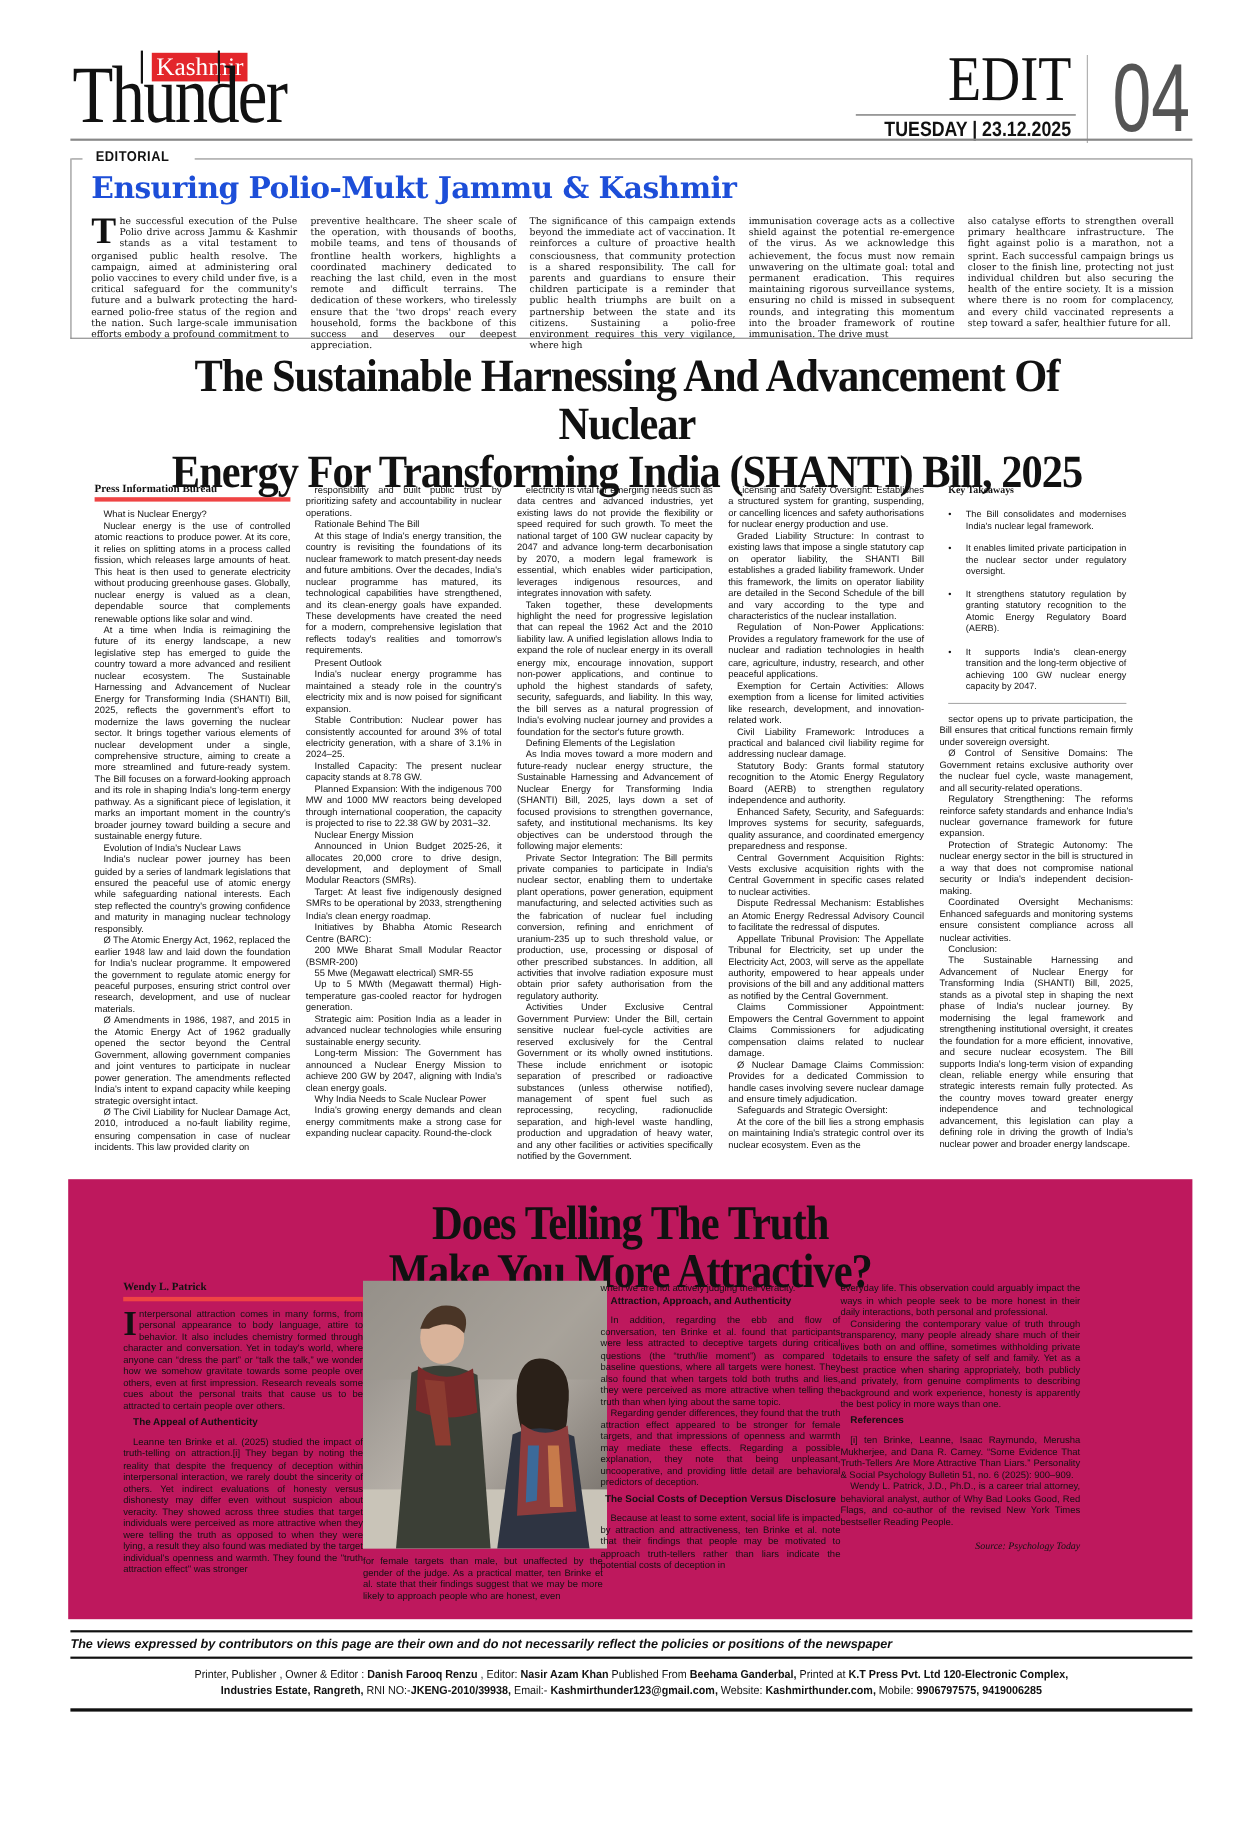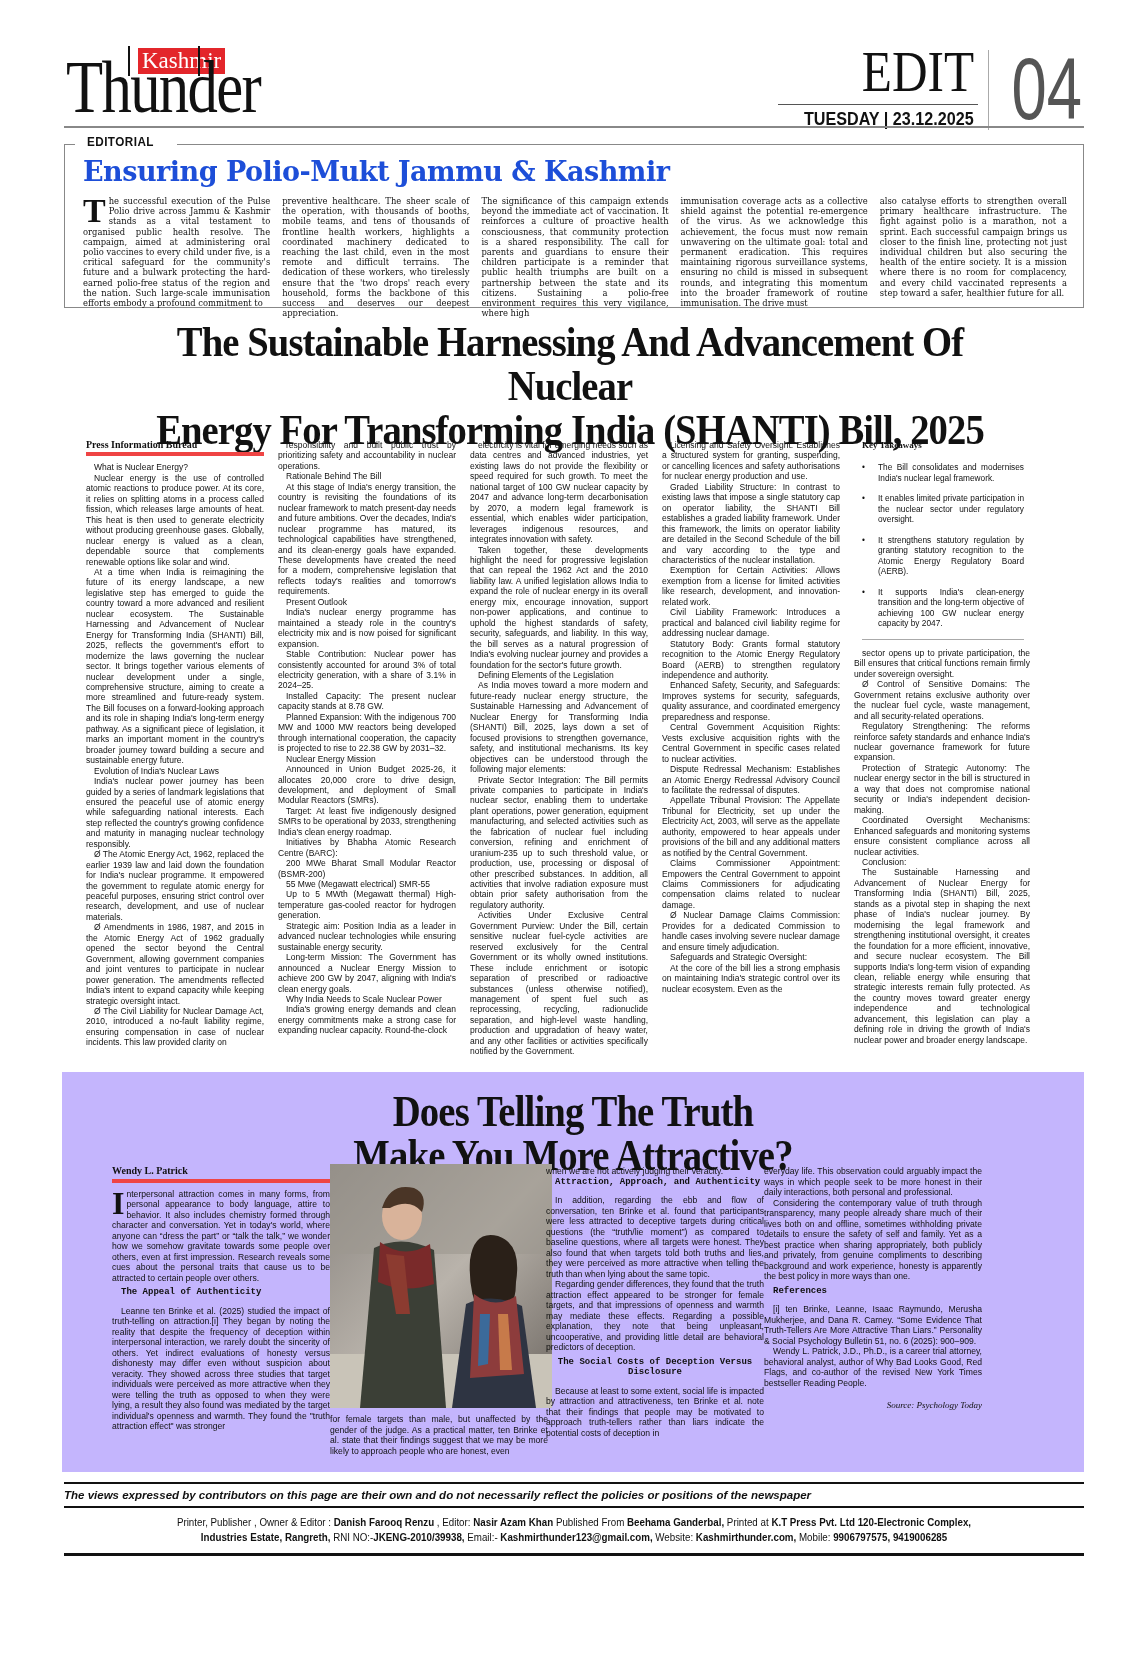--- a/index.html
+++ b/index.html
@@ -40,25 +40,25 @@
   .c2 { left: 192px; width: 178px; }
   .c3 { left: 384px; width: 178px; }
   .c4 { left: 576px; width: 178px; }
   .c5 { left: 768px; width: 176px; }
   .kt-title { font-family: "Liberation Serif", serif; font-weight: bold; font-size: 9px; margin: 0 0 12px 8px; }
   .kt-list { list-style: none; margin-left: 8px; width: 162px; }
   .kt-list li { position: relative; padding-left: 16px; margin-bottom: 10px; font-size: 8.3px; line-height: 10.5px; text-align: justify; }
   .kt-list li:before { content: "•"; position: absolute; left: 0; top: 0; }
   .kt-rule { margin: 2px 0 8px 8px; width: 162px; height: 1px; background: #aaa; }
 
-  .feature { position: absolute; left: 62px; top: 1072px; width: 1022px; height: 400px; background: #c4b5fd; }
+  .feature { position: absolute; left: 62px; top: 1072px; width: 1022px; height: 400px; background: #be185d; }
   .feature-headline { position: absolute; left: 0; top: 18px; width: 100%; text-align: center; font-family: "Liberation Serif", serif; font-weight: bold; font-size: 44px; line-height: 44px; letter-spacing: -1px; transform: scaleX(0.88); }
   .f-col { position: absolute; font-family: "Liberation Sans", sans-serif; font-size: 8.6px; line-height: 10.5px; text-align: justify; color: #111; }
   .f-col p { text-indent: 9px; }
-  .f-col h4 { font-family: Liberation Mono, monospace; font-size: 9px; font-weight: bold; margin: 4px 0 8px 9px; }
+  .f-col h4 { font-family: Liberation Sans, sans-serif; font-size: 9px; font-weight: bold; margin: 4px 0 8px 9px; }
   .f1 { left: 50px; top: 94px; width: 218px; }
   .f3 { left: 484px; top: 94px; width: 218px; }
   .f4 { left: 702px; top: 94px; width: 218px; }
   .f2cap { left: 268px; top: 342px; width: 218px; }
   .drop-i { float: left; font-family: "Liberation Serif", serif; font-size: 32px; line-height: 28px; margin-right: 2px; font-weight: bold; }
   .source { text-align: right; font-style: italic; font-family: "Liberation Serif", serif; margin-top: 12px; font-size: 9px; }
   .photo { position: absolute; left: 268px; top: 92px; width: 222px; height: 244px; overflow: hidden; }
 
   .disclaimer { position: absolute; left: 64px; top: 1482px; width: 1020px; height: 26px; border-top: 2px solid #111; border-bottom: 2px solid #111; text-align: left; font-family: "Liberation Sans", sans-serif; font-style: italic; font-weight: bold; font-size: 11.5px; line-height: 22px; }
   .imprint { position: absolute; left: 64px; top: 1515px; width: 1020px; text-align: center; font-family: "Liberation Sans", sans-serif; font-size: 10.5px; line-height: 15px; transform: scaleX(0.93); }
@@ -100,21 +100,21 @@
 
 <article class="art1">
   <div class="col c1">
     <div class="byline">Press Information Bureau</div>
     <div>
         <p>What is Nuclear Energy?</p>
         <p>Nuclear energy is the use of controlled atomic reactions to produce power. At its core, it relies on splitting atoms in a process called fission, which releases large amounts of heat. This heat is then used to generate electricity without producing greenhouse gases. Globally, nuclear energy is valued as a clean, dependable source that complements renewable options like solar and wind.</p>
         <p>At a time when India is reimagining the future of its energy landscape, a new legislative step has emerged to guide the country toward a more advanced and resilient nuclear ecosystem. The Sustainable Harnessing and Advancement of Nuclear Energy for Transforming India (SHANTI) Bill, 2025, reflects the government's effort to modernize the laws governing the nuclear sector. It brings together various elements of nuclear development under a single, comprehensive structure, aiming to create a more streamlined and future-ready system. The Bill focuses on a forward-looking approach and its role in shaping India's long-term energy pathway. As a significant piece of legislation, it marks an important moment in the country's broader journey toward building a secure and sustainable energy future.</p>
         <p>Evolution of India's Nuclear Laws</p>
         <p>India's nuclear power journey has been guided by a series of landmark legislations that ensured the peaceful use of atomic energy while safeguarding national interests. Each step reflected the country's growing confidence and maturity in managing nuclear technology responsibly.</p>
-        <p>Ø The Atomic Energy Act, 1962, replaced the earlier 1939 law and laid down the foundation for India's nuclear programme. It empowered the government to regulate atomic energy for peaceful purposes, ensuring strict control over research, development, and use of nuclear materials.</p>
+        <p>Ø The Atomic Energy Act, 1962, replaced the earlier 1948 law and laid down the foundation for India's nuclear programme. It empowered the government to regulate atomic energy for peaceful purposes, ensuring strict control over research, development, and use of nuclear materials.</p>
         <p>Ø Amendments in 1986, 1987, and 2015 in the Atomic Energy Act of 1962 gradually opened the sector beyond the Central Government, allowing government companies and joint ventures to participate in nuclear power generation. The amendments reflected India's intent to expand capacity while keeping strategic oversight intact.</p>
         <p>Ø The Civil Liability for Nuclear Damage Act, 2010, introduced a no-fault liability regime, ensuring compensation in case of nuclear incidents. This law provided clarity on</p>
       </div>
   </div>
   <div class="col c2">
       <div>
         <p>responsibility and built public trust by prioritizing safety and accountability in nuclear operations.</p>
         <p>Rationale Behind The Bill</p>
         <p>At this stage of India's energy transition, the country is revisiting the foundations of its nuclear framework to match present-day needs and future ambitions. Over the decades, India's nuclear programme has matured, its technological capabilities have strengthened, and its clean-energy goals have expanded. These developments have created the need for a modern, comprehensive legislation that reflects today's realities and tomorrow's requirements.</p>
         <p>Present Outlook</p>
@@ -142,20 +142,21 @@
         <p>Defining Elements of the Legislation</p>
         <p>As India moves toward a more modern and future-ready nuclear energy structure, the Sustainable Harnessing and Advancement of Nuclear Energy for Transforming India (SHANTI) Bill, 2025, lays down a set of focused provisions to strengthen governance, safety, and institutional mechanisms. Its key objectives can be understood through the following major elements:</p>
         <p>Private Sector Integration: The Bill permits private companies to participate in India's nuclear sector, enabling them to undertake plant operations, power generation, equipment manufacturing, and selected activities such as the fabrication of nuclear fuel including conversion, refining and enrichment of uranium-235 up to such threshold value, or production, use, processing or disposal of other prescribed substances. In addition, all activities that involve radiation exposure must obtain prior safety authorisation from the regulatory authority.</p>
         <p>Activities Under Exclusive Central Government Purview: Under the Bill, certain sensitive nuclear fuel-cycle activities are reserved exclusively for the Central Government or its wholly owned institutions. These include enrichment or isotopic separation of prescribed or radioactive substances (unless otherwise notified), management of spent fuel such as reprocessing, recycling, radionuclide separation, and high-level waste handling, production and upgradation of heavy water, and any other facilities or activities specifically notified by the Government.</p>
       </div>
     </div>
   <div class="col c4">
       <div>
         <p>Licensing and Safety Oversight: Establishes a structured system for granting, suspending, or cancelling licences and safety authorisations for nuclear energy production and use.</p>
         <p>Graded Liability Structure: In contrast to existing laws that impose a single statutory cap on operator liability, the SHANTI Bill establishes a graded liability framework. Under this framework, the limits on operator liability are detailed in the Second Schedule of the bill and vary according to the type and characteristics of the nuclear installation.</p>
+        <p>Regulation of Non-Power Applications: Provides a regulatory framework for the use of nuclear and radiation technologies in health care, agriculture, industry, research, and other peaceful applications.</p>
         <p>Exemption for Certain Activities: Allows exemption from a license for limited activities like research, development, and innovation-related work.</p>
         <p>Civil Liability Framework: Introduces a practical and balanced civil liability regime for addressing nuclear damage.</p>
         <p>Statutory Body: Grants formal statutory recognition to the Atomic Energy Regulatory Board (AERB) to strengthen regulatory independence and authority.</p>
         <p>Enhanced Safety, Security, and Safeguards: Improves systems for security, safeguards, quality assurance, and coordinated emergency preparedness and response.</p>
         <p>Central Government Acquisition Rights: Vests exclusive acquisition rights with the Central Government in specific cases related to nuclear activities.</p>
         <p>Dispute Redressal Mechanism: Establishes an Atomic Energy Redressal Advisory Council to facilitate the redressal of disputes.</p>
         <p>Appellate Tribunal Provision: The Appellate Tribunal for Electricity, set up under the Electricity Act, 2003, will serve as the appellate authority, empowered to hear appeals under provisions of the bill and any additional matters as notified by the Central Government.</p>
         <p>Claims Commissioner Appointment: Empowers the Central Government to appoint Claims Commissioners for adjudicating compensation claims related to nuclear damage.</p>
         <p>Ø Nuclear Damage Claims Commission: Provides for a dedicated Commission to handle cases involving severe nuclear damage and ensure timely adjudication.</p>
         <p>Safeguards and Strategic Oversight:</p>

